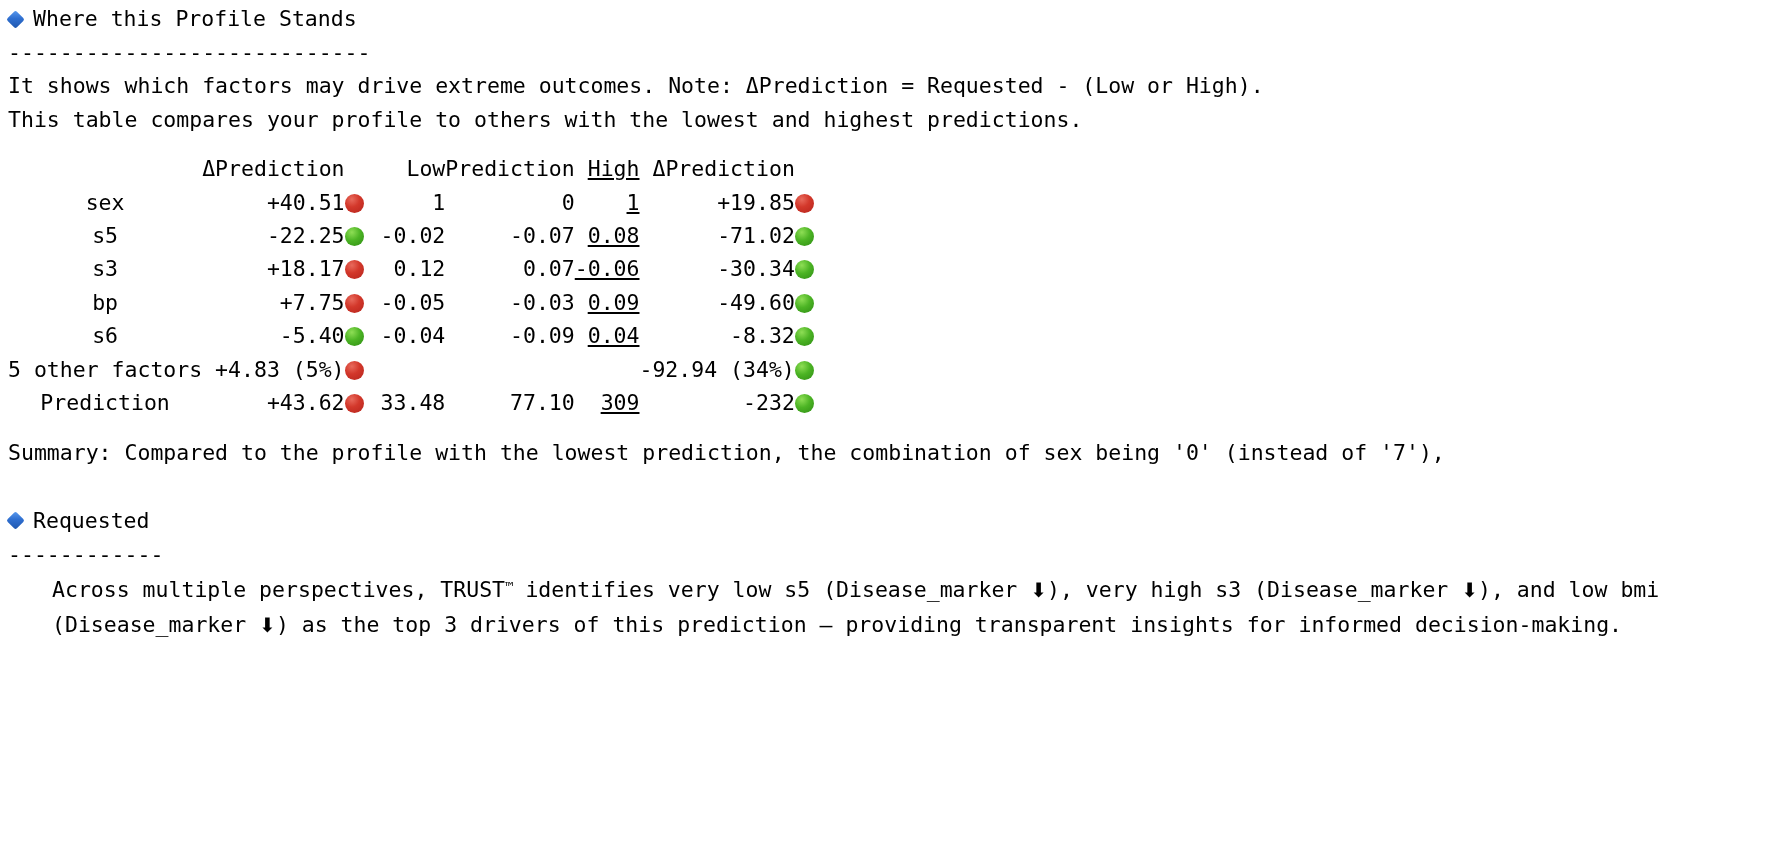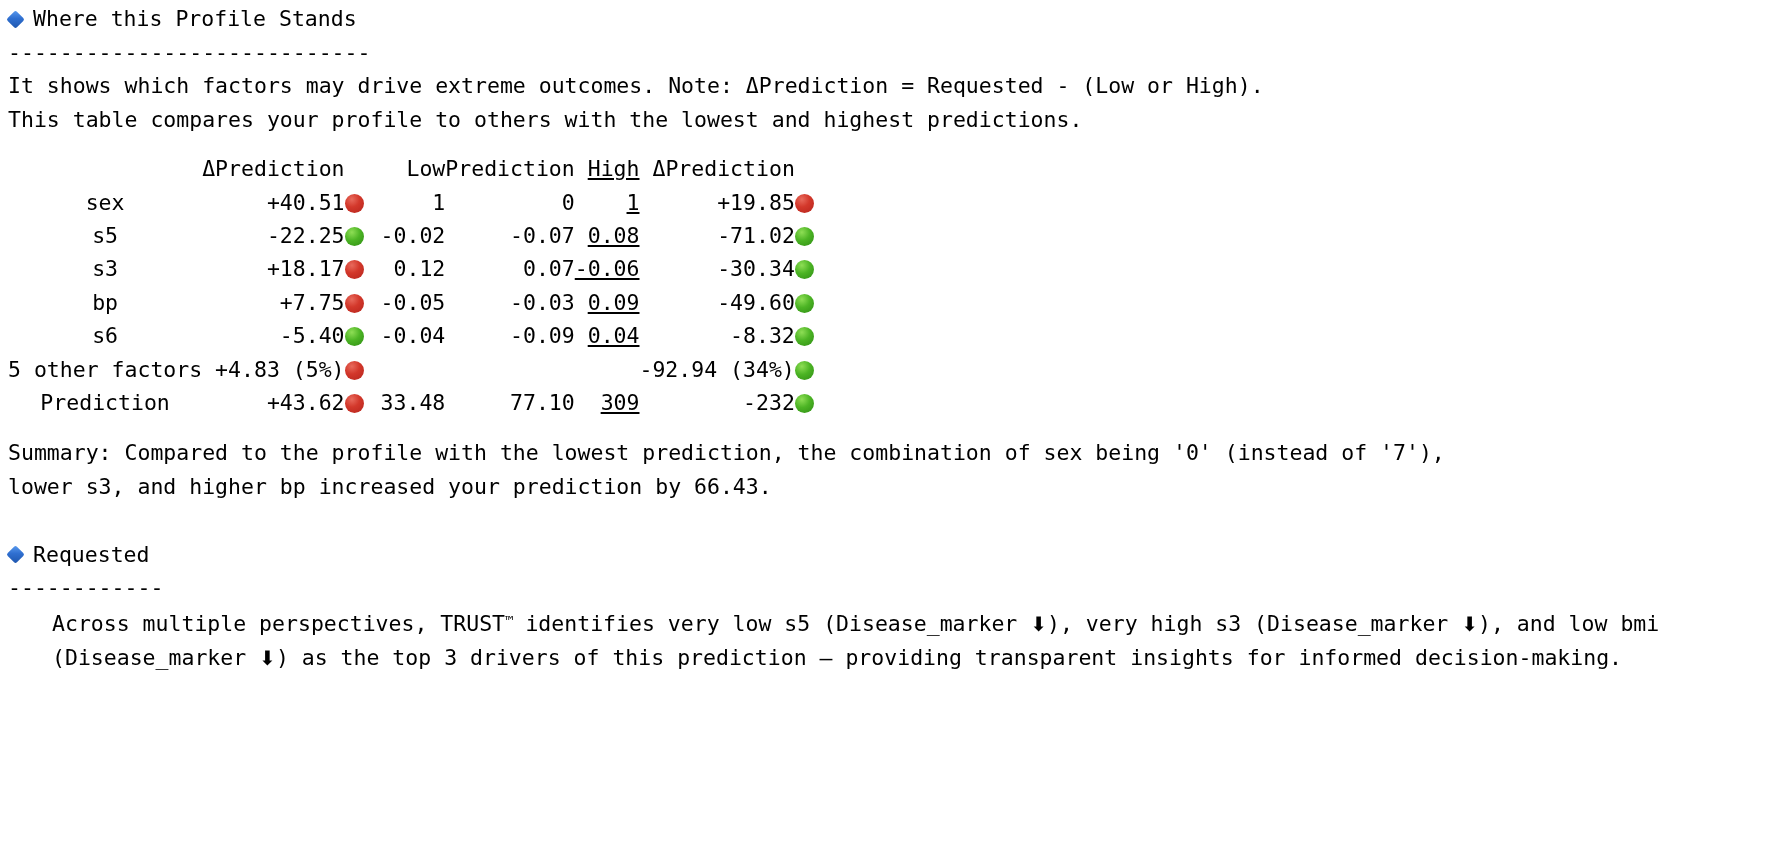--- a/index.html
+++ b/index.html
@@ -123,21 +123,20 @@
         <th class="c-dr">ΔPrediction</th>
         <th class="c-dot2"></th>
       </tr>
     </thead>
     <tbody id="table-body"><tr><td class="c-label">sex</td><td class="c-dl">+40.51</td><td class="c-dot"><span class="dot dot-red"></span></td><td class="c-low">1</td><td class="c-req">0</td><td class="c-high">1</td><td class="c-dr">+19.85</td><td class="c-dot2"><span class="dot dot-red"></span></td></tr><tr><td class="c-label">s5</td><td class="c-dl">-22.25</td><td class="c-dot"><span class="dot dot-green"></span></td><td class="c-low">-0.02</td><td class="c-req">-0.07</td><td class="c-high">0.08</td><td class="c-dr">-71.02</td><td class="c-dot2"><span class="dot dot-green"></span></td></tr><tr><td class="c-label">s3</td><td class="c-dl">+18.17</td><td class="c-dot"><span class="dot dot-red"></span></td><td class="c-low">0.12</td><td class="c-req">0.07</td><td class="c-high">-0.06</td><td class="c-dr">-30.34</td><td class="c-dot2"><span class="dot dot-green"></span></td></tr><tr><td class="c-label">bp</td><td class="c-dl">+7.75</td><td class="c-dot"><span class="dot dot-red"></span></td><td class="c-low">-0.05</td><td class="c-req">-0.03</td><td class="c-high">0.09</td><td class="c-dr">-49.60</td><td class="c-dot2"><span class="dot dot-green"></span></td></tr><tr><td class="c-label">s6</td><td class="c-dl">-5.40</td><td class="c-dot"><span class="dot dot-green"></span></td><td class="c-low">-0.04</td><td class="c-req">-0.09</td><td class="c-high">0.04</td><td class="c-dr">-8.32</td><td class="c-dot2"><span class="dot dot-green"></span></td></tr><tr><td class="c-label">5 other factors</td><td class="c-dl">+4.83 (5%)</td><td class="c-dot"><span class="dot dot-red"></span></td><td class="c-low"></td><td class="c-req"></td><td class="c-high"></td><td class="c-dr">-92.94 (34%)</td><td class="c-dot2"><span class="dot dot-green"></span></td></tr><tr><td class="c-label">Prediction</td><td class="c-dl">+43.62</td><td class="c-dot"><span class="dot dot-red"></span></td><td class="c-low">33.48</td><td class="c-req">77.10</td><td class="c-high">309</td><td class="c-dr">-232</td><td class="c-dot2"><span class="dot dot-green"></span></td></tr></tbody>
   </table>
 
   <div class="spacer-sm"></div>
 
   <div class="line">Summary: Compared to the profile with the lowest prediction, the combination of sex being '0' (instead of '7'),</div>
-  <div class="line">lower s3, and higher bp increased your prediction by 66.43.</div>
 
   <div class="spacer-md"></div>
 
   <div class="heading">
     <span class="diamond"></span>
     <span class="heading-text">Requested</span>
   </div>
   <div class="rule">------------</div>
   <div class="para" id="conclusion-body">Across multiple perspectives, TRUST<span class="tm">™</span> identifies very low s5 (Disease_marker <span class="arrow">⬇</span>), very high s3 (Disease_marker <span class="arrow">⬇</span>), and low bmi (Disease_marker <span class="arrow">⬇</span>) as the top 3 drivers of this prediction – providing transparent insights for informed decision-making.</div>
 

